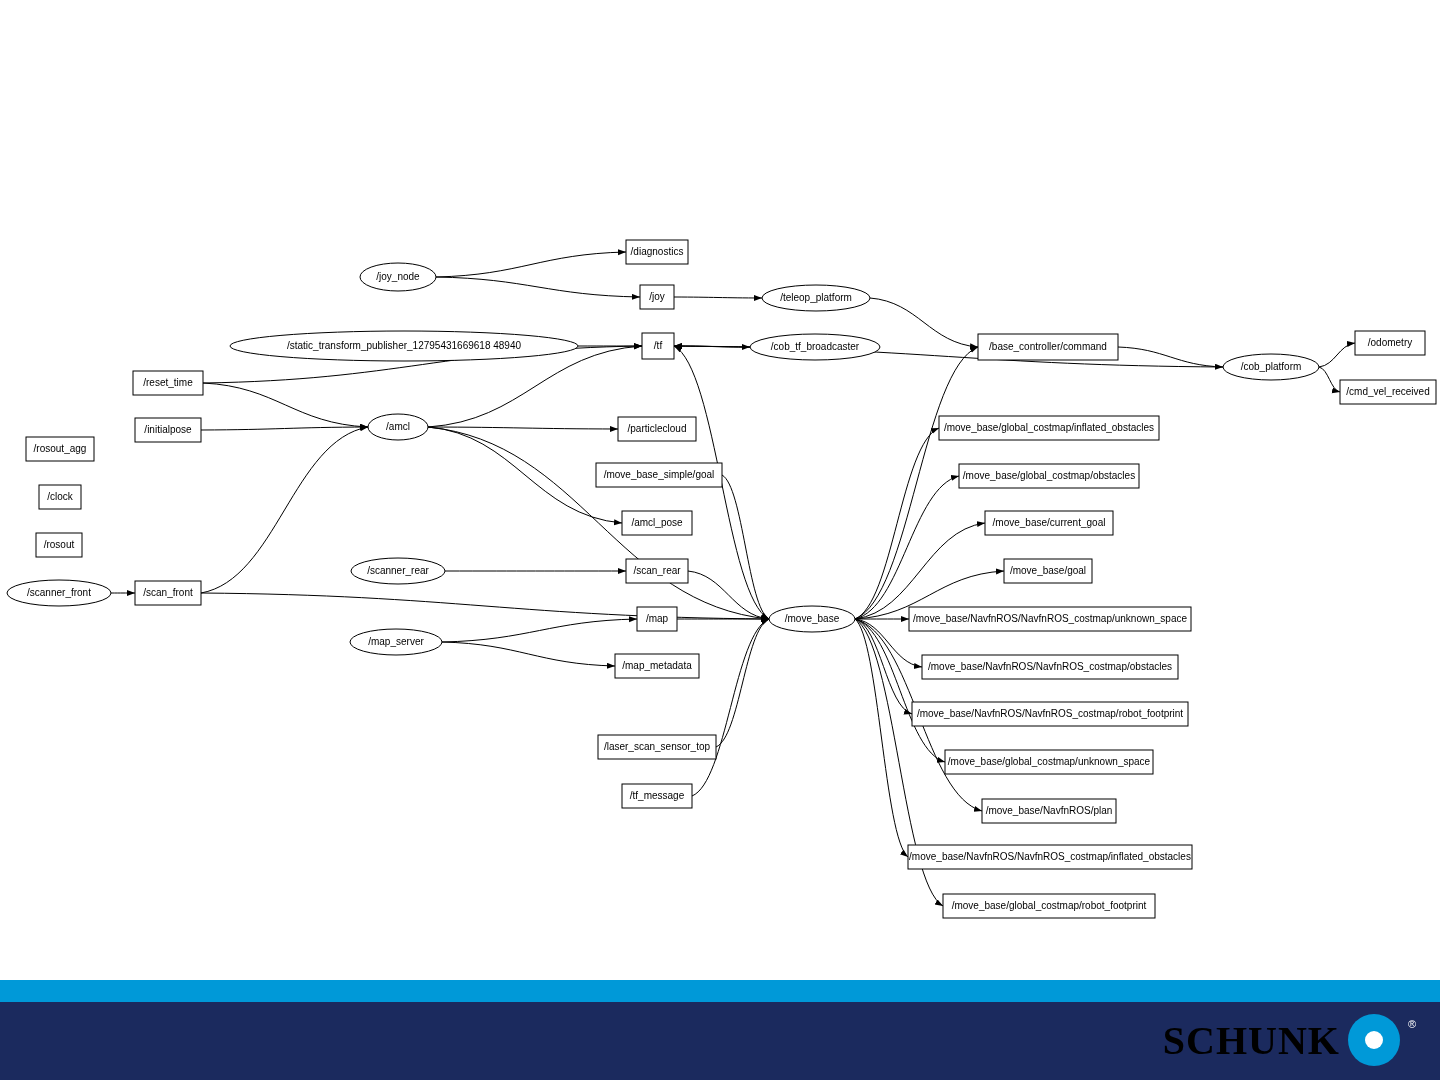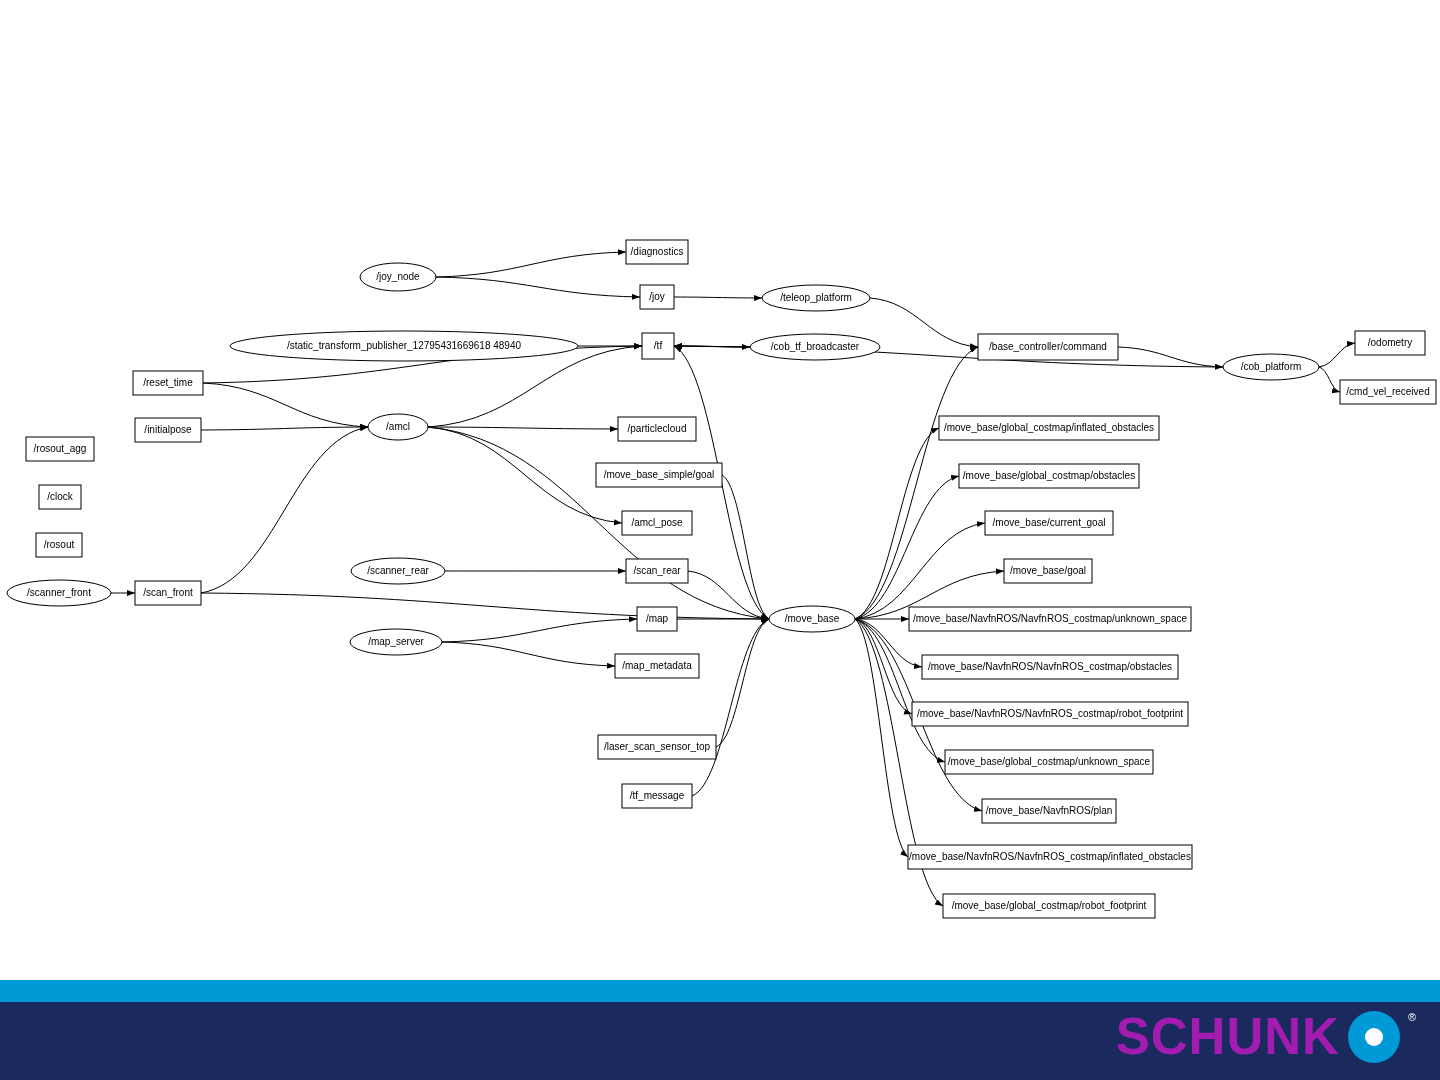--- a/index.html
+++ b/index.html
@@ -8,21 +8,21 @@
   svg.graph{position:absolute;left:0;top:0;width:1440px;height:1080px;}
   .node-label{font-size:10px;fill:#000;text-anchor:middle;dominant-baseline:middle;font-family:"Liberation Sans",sans-serif;}
   .nbox{fill:#ffffff;stroke:#000000;stroke-width:1;}
   .nell{fill:#ffffff;stroke:#000000;stroke-width:1;}
   .edge{fill:none;stroke:#000000;stroke-width:1;}
   
   .banner{position:absolute;left:0;bottom:0;width:1440px;height:100px;}
   .band-blue{position:absolute;left:0;top:0;width:1440px;height:22px;background:#0099d8;}
   .band-dark{position:absolute;left:0;top:22px;width:1440px;height:78px;background:#1b2a5e;}
   .logo-wrap{position:absolute;right:24px;bottom:14px;display:flex;align-items:center;gap:8px;}
-  .logo-text{color:#a21caf;font-size:51px;font-weight:bold;letter-spacing:1px;font-family:Liberation Sans, sans-serif;}
+  .logo-text{color:#000000;font-size:40px;font-weight:bold;letter-spacing:1px;font-family:Liberation Serif, serif;}
   .logo-mark{width:52px;height:52px;border-radius:50%;background:#0099d8;position:relative;}
   .logo-mark::after{content:"";position:absolute;left:17px;top:17px;width:18px;height:18px;border-radius:50%;background:#ffffff;}
   .logo-reg{color:#ffffff;font-size:11px;align-self:flex-start;margin-top:4px;}
 </style>
 </head>
 <body>
 
 <div id="stage">
   <svg class="graph" id="graph-svg" viewBox="0 0 1440 1080">
     <defs>

